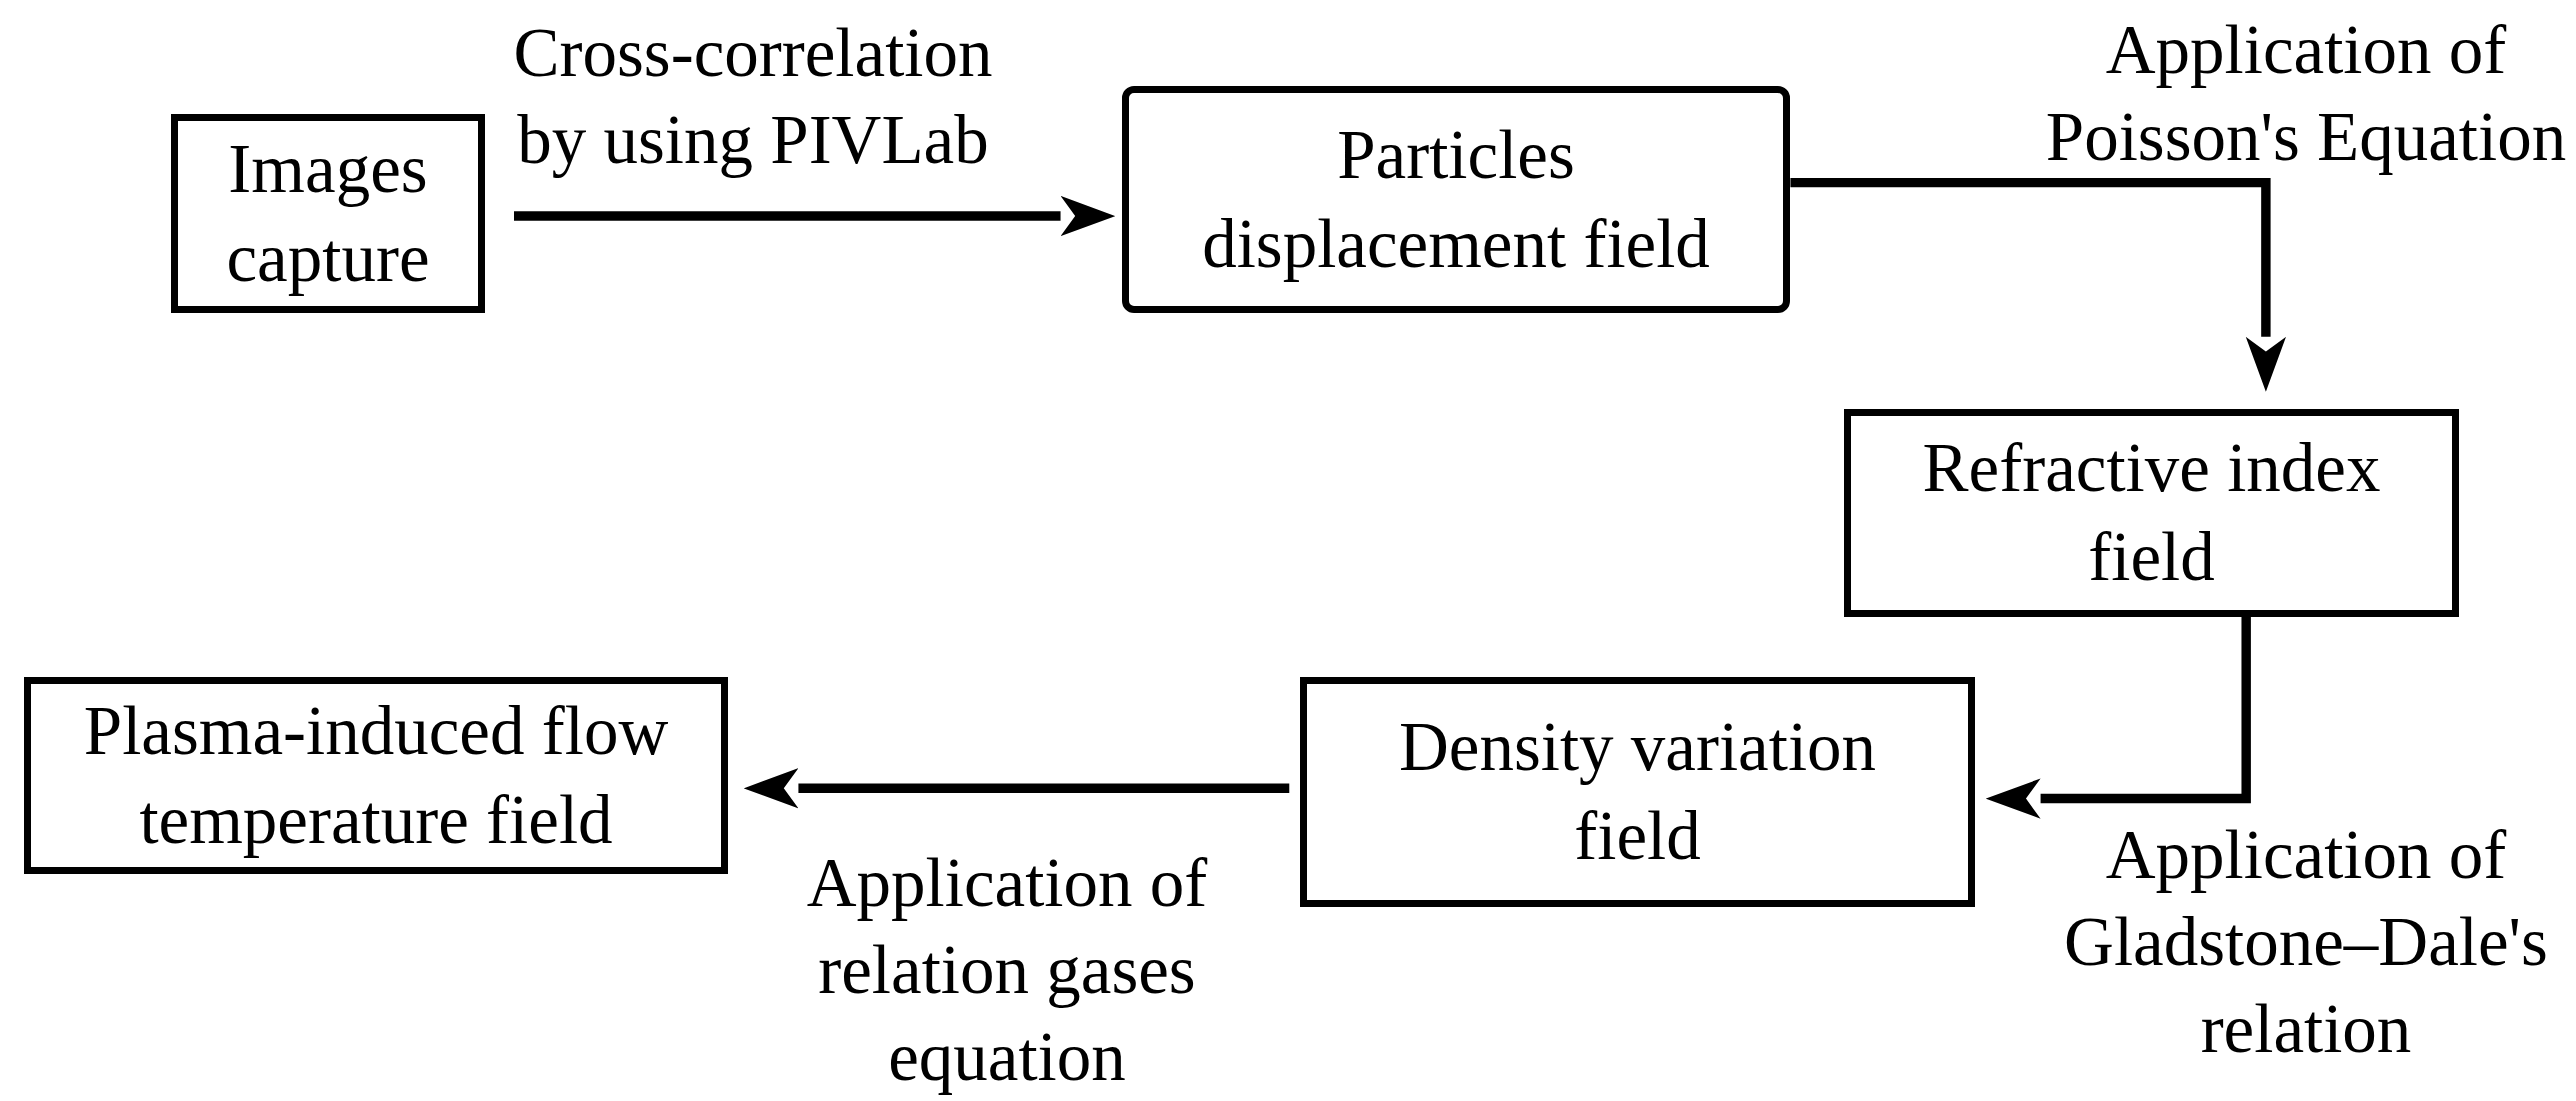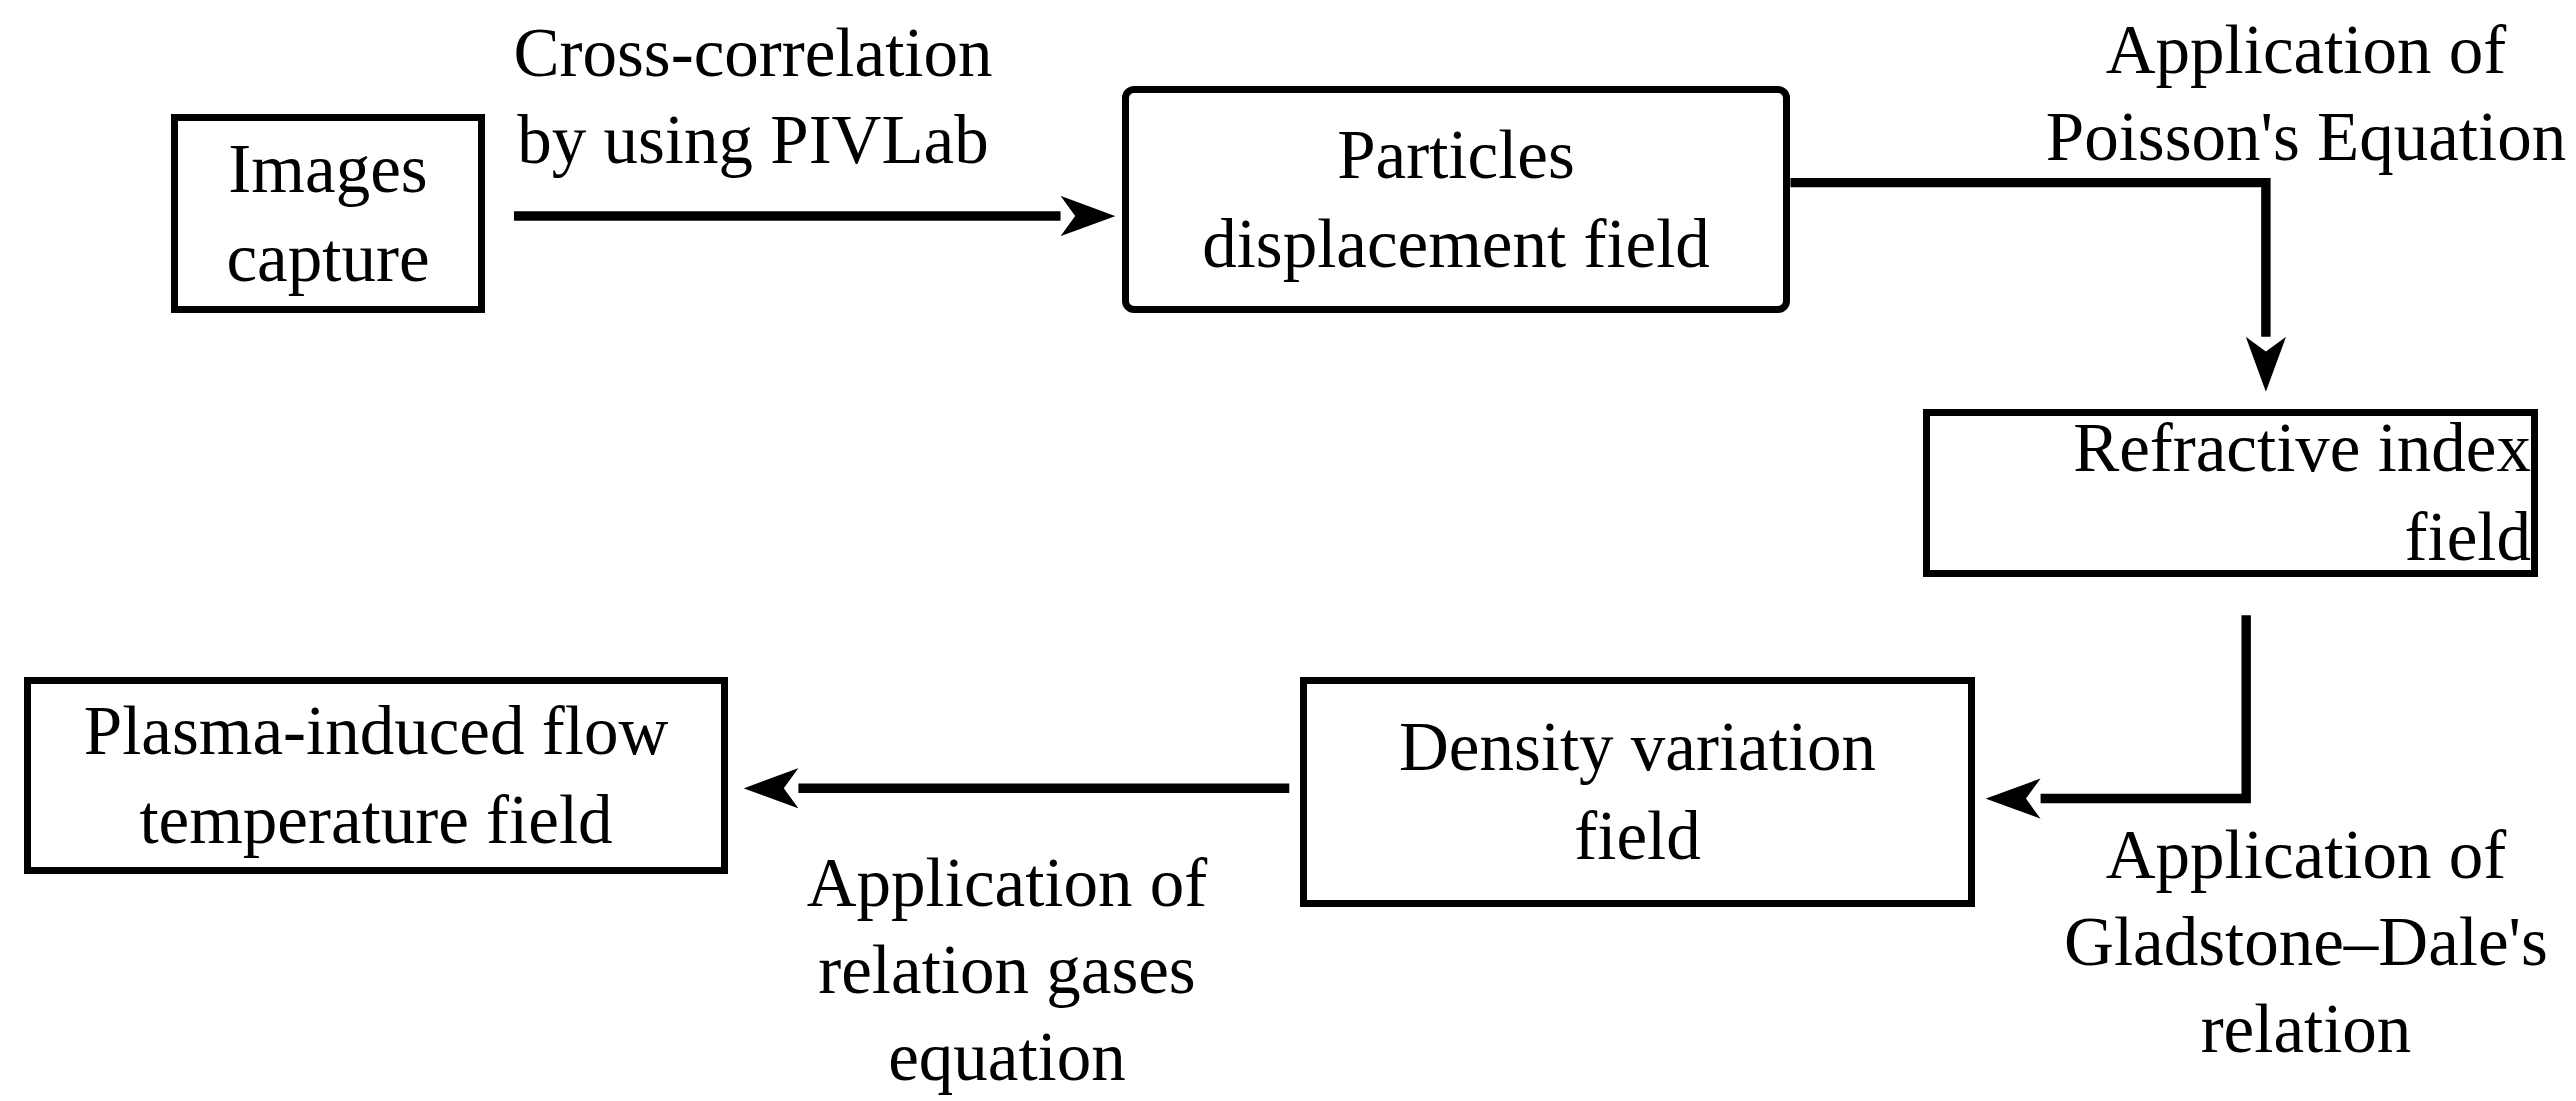--- a/index.html
+++ b/index.html
@@ -40,21 +40,21 @@
     text-align: center;
     font-size: 69px;
     line-height: 87px;
   }
   .txt-line {
     white-space: nowrap;
   }
   
   #node-images      { left: 171px;  top: 114px; width: 314px; height: 199px; }
   #node-particles   { left: 1122px; top: 86px; width: 668px; height: 227px; border-radius: 12px; }
-  #node-refractive  { left: 1923px; top: 409px; width: 615px; height: 168px; align-items: flex-end; }
+  #node-refractive  { left: 1844px; top: 409px; width: 615px; height: 208px; }
   #node-density     { left: 1300px; top: 677px; width: 675px; height: 230px; }
   #node-plasma      { left: 24px;   top: 677px; width: 704px; height: 197px; font-family: Liberation Serif, serif; }
   
   #label-crosscorr  { left: 453px;  top: 10.3px;  width: 600px; }
   #label-poisson    { left: 2006px; top: 6.9px;   width: 600px; }
   #label-gladstone  { left: 2006px; top: 812px; width: 600px; }
   #label-perfect    { left: 707px;  top: 840px; width: 600px; }
 </style>
 </head>
 <body>

